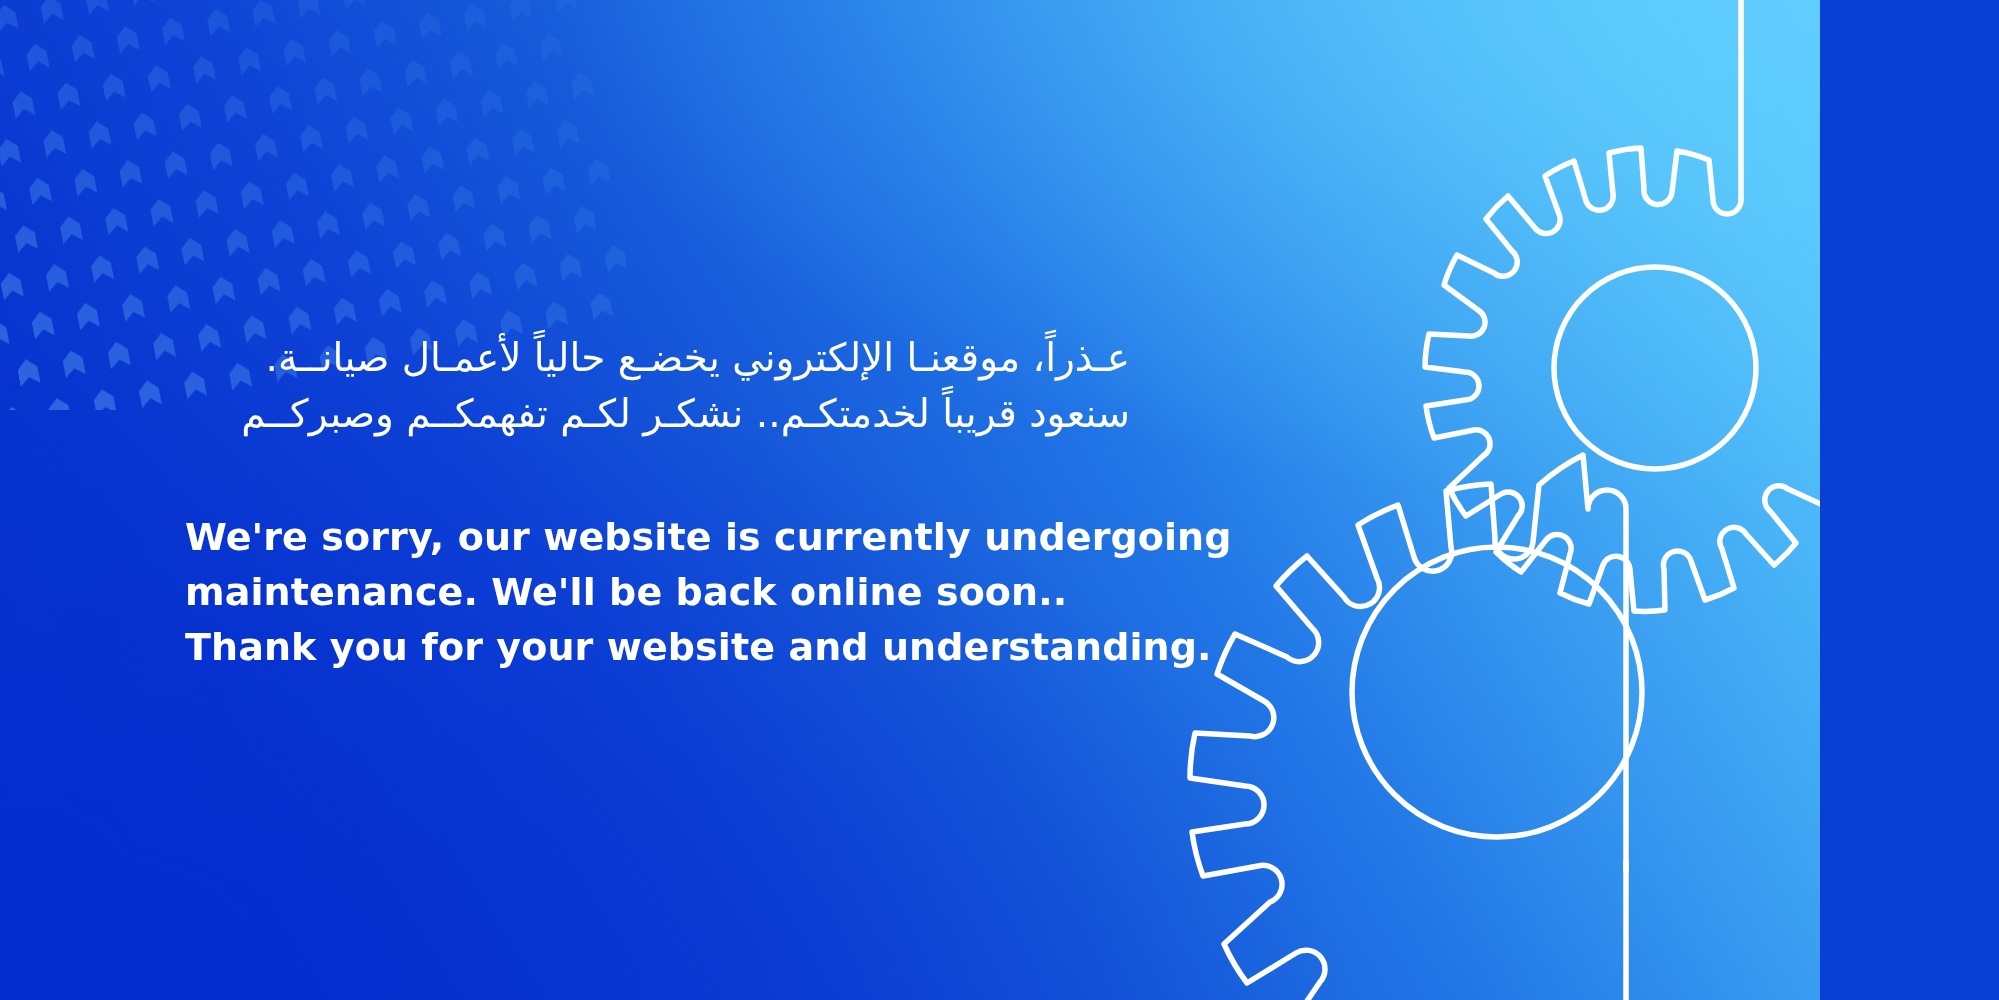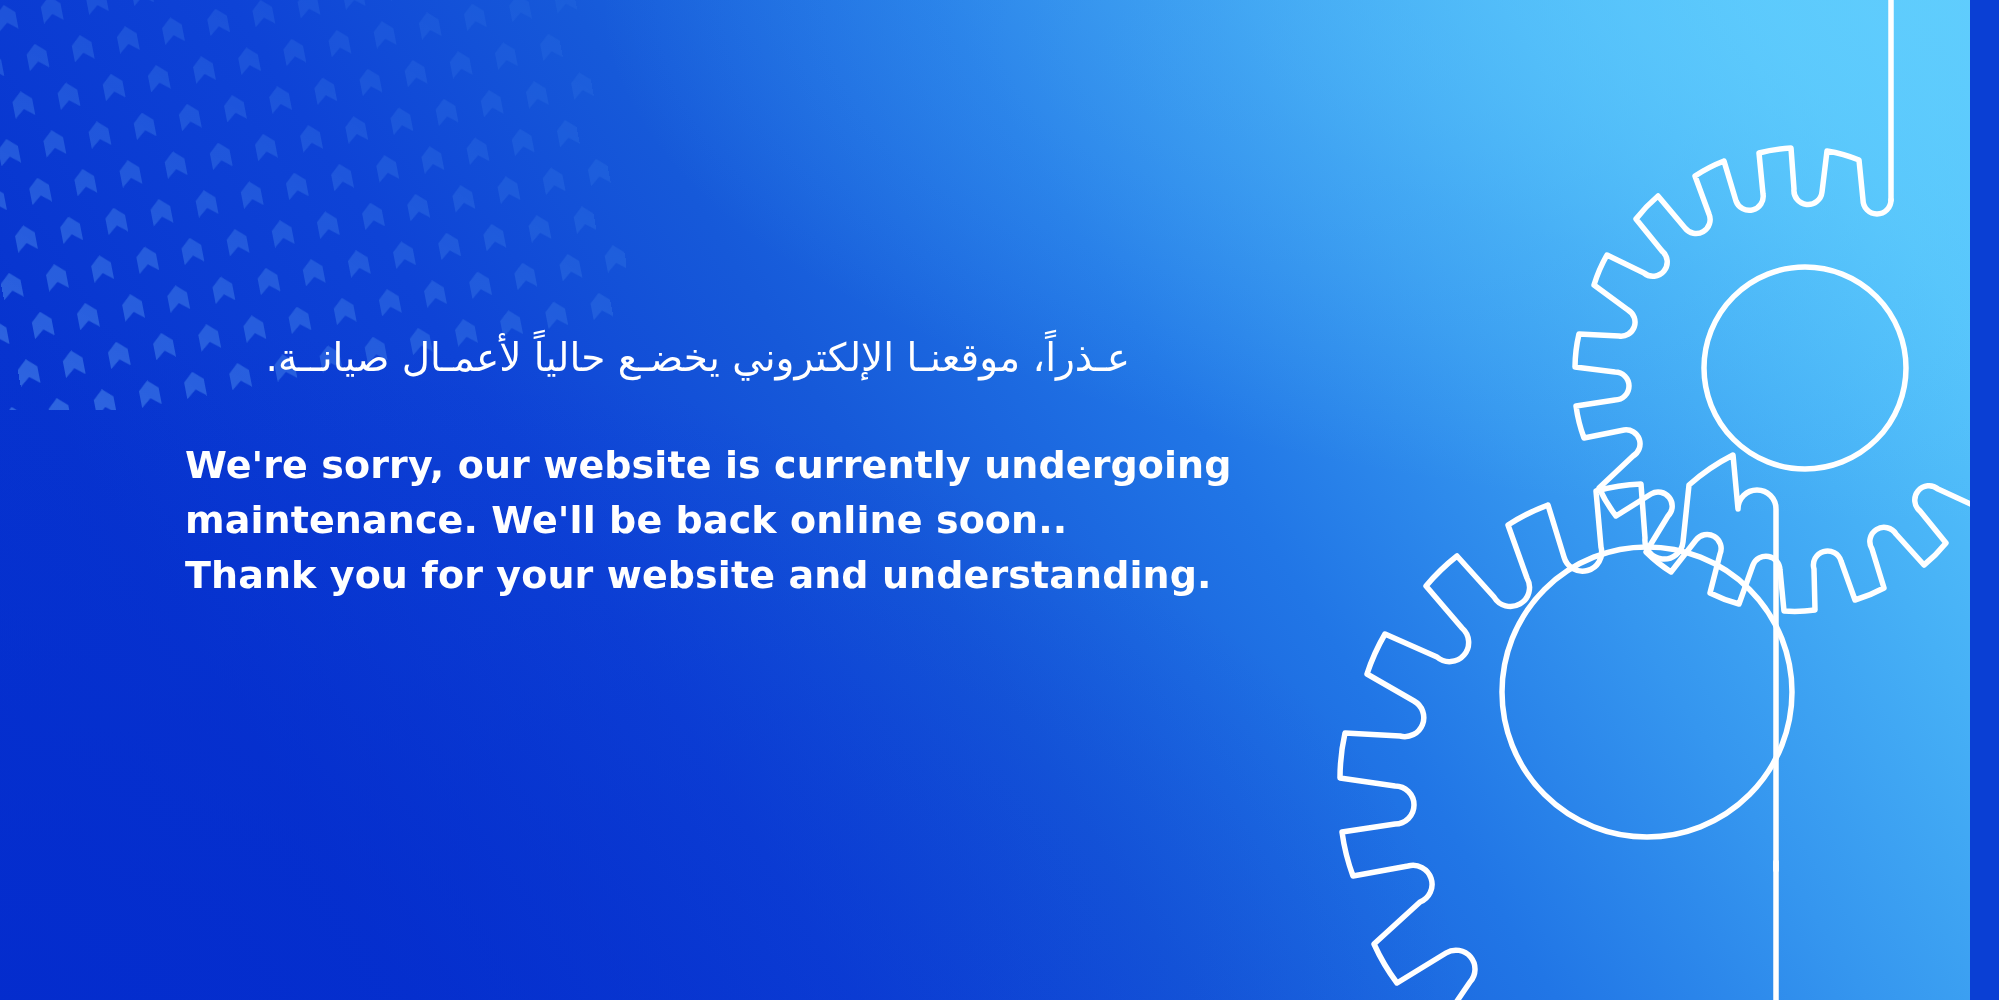--- a/index.html
+++ b/index.html
@@ -6,21 +6,21 @@
   * { margin:0; padding:0; box-sizing:border-box; }
   html, body {
     width:1999px; height:1000px;
     overflow:hidden;
     background:#0a3fd4;
     font-family:"DejaVu Sans","Liberation Sans",sans-serif;
   }
 
   #page {
     position:relative;
-    width:1970px;
+    width:1820px;
     height:1000px;
     overflow:hidden;
   }
 
   
   .bg-gradient {
     position:absolute;
     inset:0;
     background:
       linear-gradient(58deg,
@@ -77,21 +77,21 @@
   .ar-line {
     font-size:39px;
     line-height:56px;
     font-weight:500;
     letter-spacing:0px;
     white-space:nowrap;
     color:#ffffff;
   }
 
   .en-block {
-    margin-top:52px;
+    margin-top:68px;
     color:#ffffff;
   }
   .en-line {
     font-size:38px;
     line-height:55px;
     font-weight:700;
     letter-spacing:0.1px;
     white-space:nowrap;
     color:#ffffff;
   }
@@ -275,20 +275,21 @@
       </g>
 
       <path d="M 626 862 L 626 1006"></path>
     </g>
   </svg>
 
   <div class="content">
 
     <div class="ar-block" dir="rtl" lang="ar">
       <div class="ar-line">عـذراً، موقعنـا الإلكتروني يخضـع حالياً لأعمـال صيانــة.</div>
+      <div class="ar-line">سنعود قريباً لخدمتكـم.. نشكـر لكـم تفهمكــم وصبركــم</div>
     </div>
 
     <div class="en-block" dir="ltr" lang="en">
       <div class="en-line">We're sorry, our website is currently undergoing</div>
       <div class="en-line">maintenance. We'll be back online soon..</div>
       <div class="en-line">Thank you for your website and understanding.</div>
     </div>
 
   </div>
 </div>

